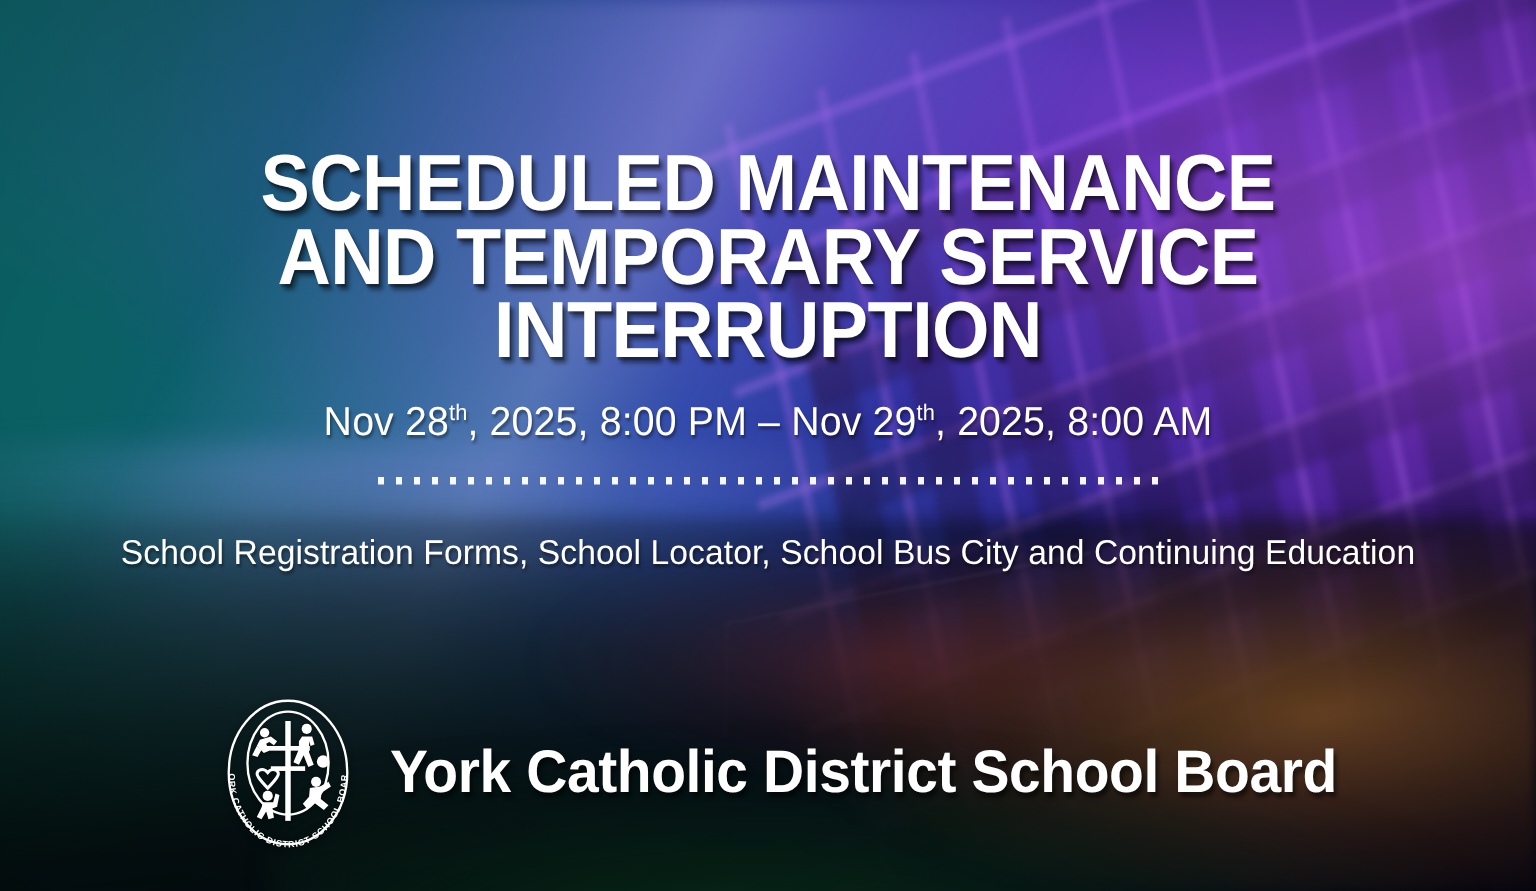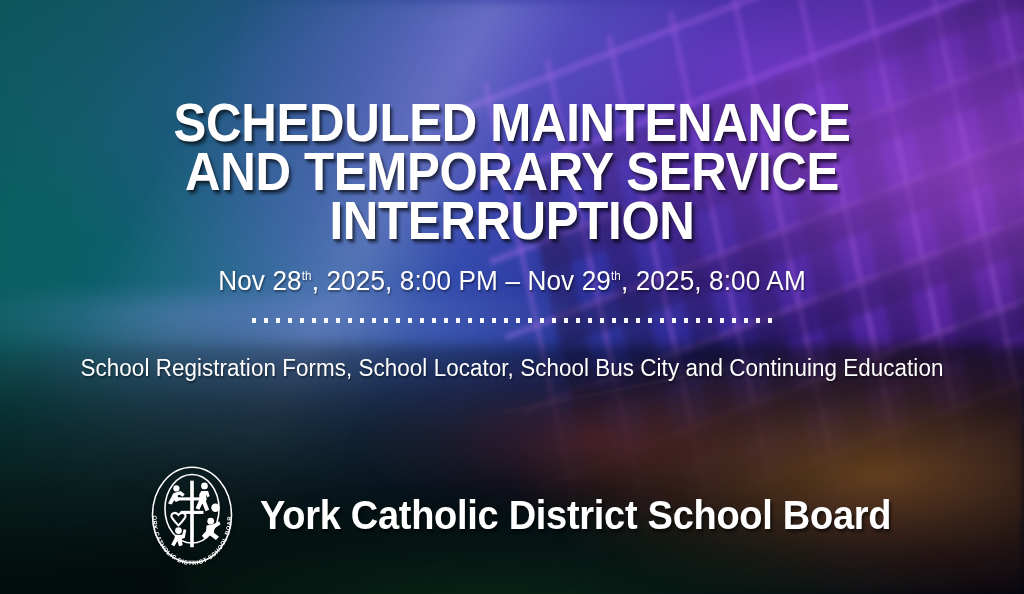--- a/index.html
+++ b/index.html
@@ -252,21 +252,21 @@
     right: 0;
     text-align: center;
     color: #ffffff;
     font-size: 27px;
     font-weight: normal;
     letter-spacing: 0.1px;
     transform: scaleX(0.97);
     text-shadow: 1px 2px 2px rgba(0, 0, 0, 0.42);
   }
   .datetime sup {
-    font-size: 12px;
+    font-size: 15px;
     vertical-align: super;
     line-height: 0;
   }
 
   .divider {
     position: absolute;
     top: 318px;
     left: 252px;
     width: 526px;
     height: 5px;

